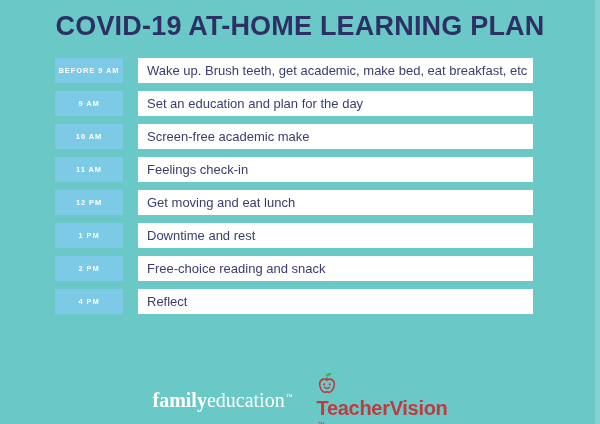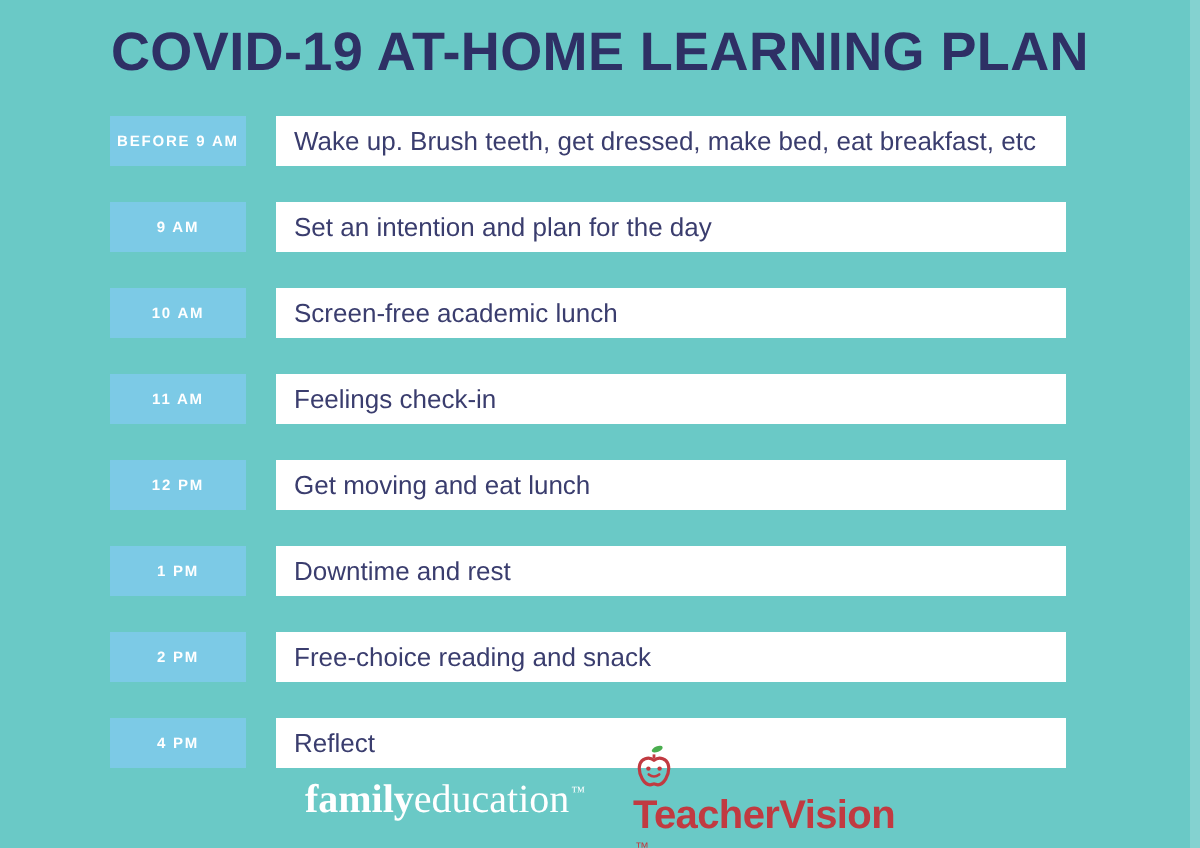--- a/index.html
+++ b/index.html
@@ -26,21 +26,21 @@
     position:absolute;top:11px;left:0;width:600px;margin:0;
     text-align:center;
     font-size:27px;font-weight:800;letter-spacing:0.2px;
     color:var(--title-text);
     font-family:"Liberation Sans", sans-serif;
   }
   .schedule{
     position:absolute;top:58px;left:55px;width:478px;
   }
   .row{
-    display:flex;align-items:stretch;height:25px;margin-bottom:18px;
+    display:flex;align-items:stretch;height:25px;margin-bottom:8px;
   }
   .badge{
     flex:none;width:68px;
     background:var(--badge);
     color:var(--white);
     font-size:7.5px;font-weight:bold;letter-spacing:0.9px;
     text-transform:uppercase;
     display:flex;align-items:center;justify-content:center;
     text-align:center;
   }
@@ -75,31 +75,31 @@
 
 <div class="poster">
 
   <div class="edge-strip"></div>
 
   <h1 class="title">COVID-19 AT-HOME LEARNING PLAN</h1>
 
   <div class="schedule">
     <div class="row">
       <div class="badge">BEFORE 9 AM</div>
-      <div class="bar">Wake up. Brush teeth, get dressed, make bed, eat breakfast, etc</div>
+      <div class="bar">Wake up. Brush teeth, get academic, make bed, eat breakfast, etc</div>
     </div>
 
     <div class="row">
       <div class="badge">9 AM</div>
-      <div class="bar">Set an intention and plan for the day</div>
+      <div class="bar">Set an education and plan for the day</div>
     </div>
 
     <div class="row">
       <div class="badge">10 AM</div>
-      <div class="bar">Screen-free academic lunch</div>
+      <div class="bar">Screen-free academic make</div>
     </div>
 
     <div class="row">
       <div class="badge">11 AM</div>
       <div class="bar">Feelings check-in</div>
     </div>
 
     <div class="row">
       <div class="badge">12 PM</div>
       <div class="bar">Get moving and eat lunch</div>

